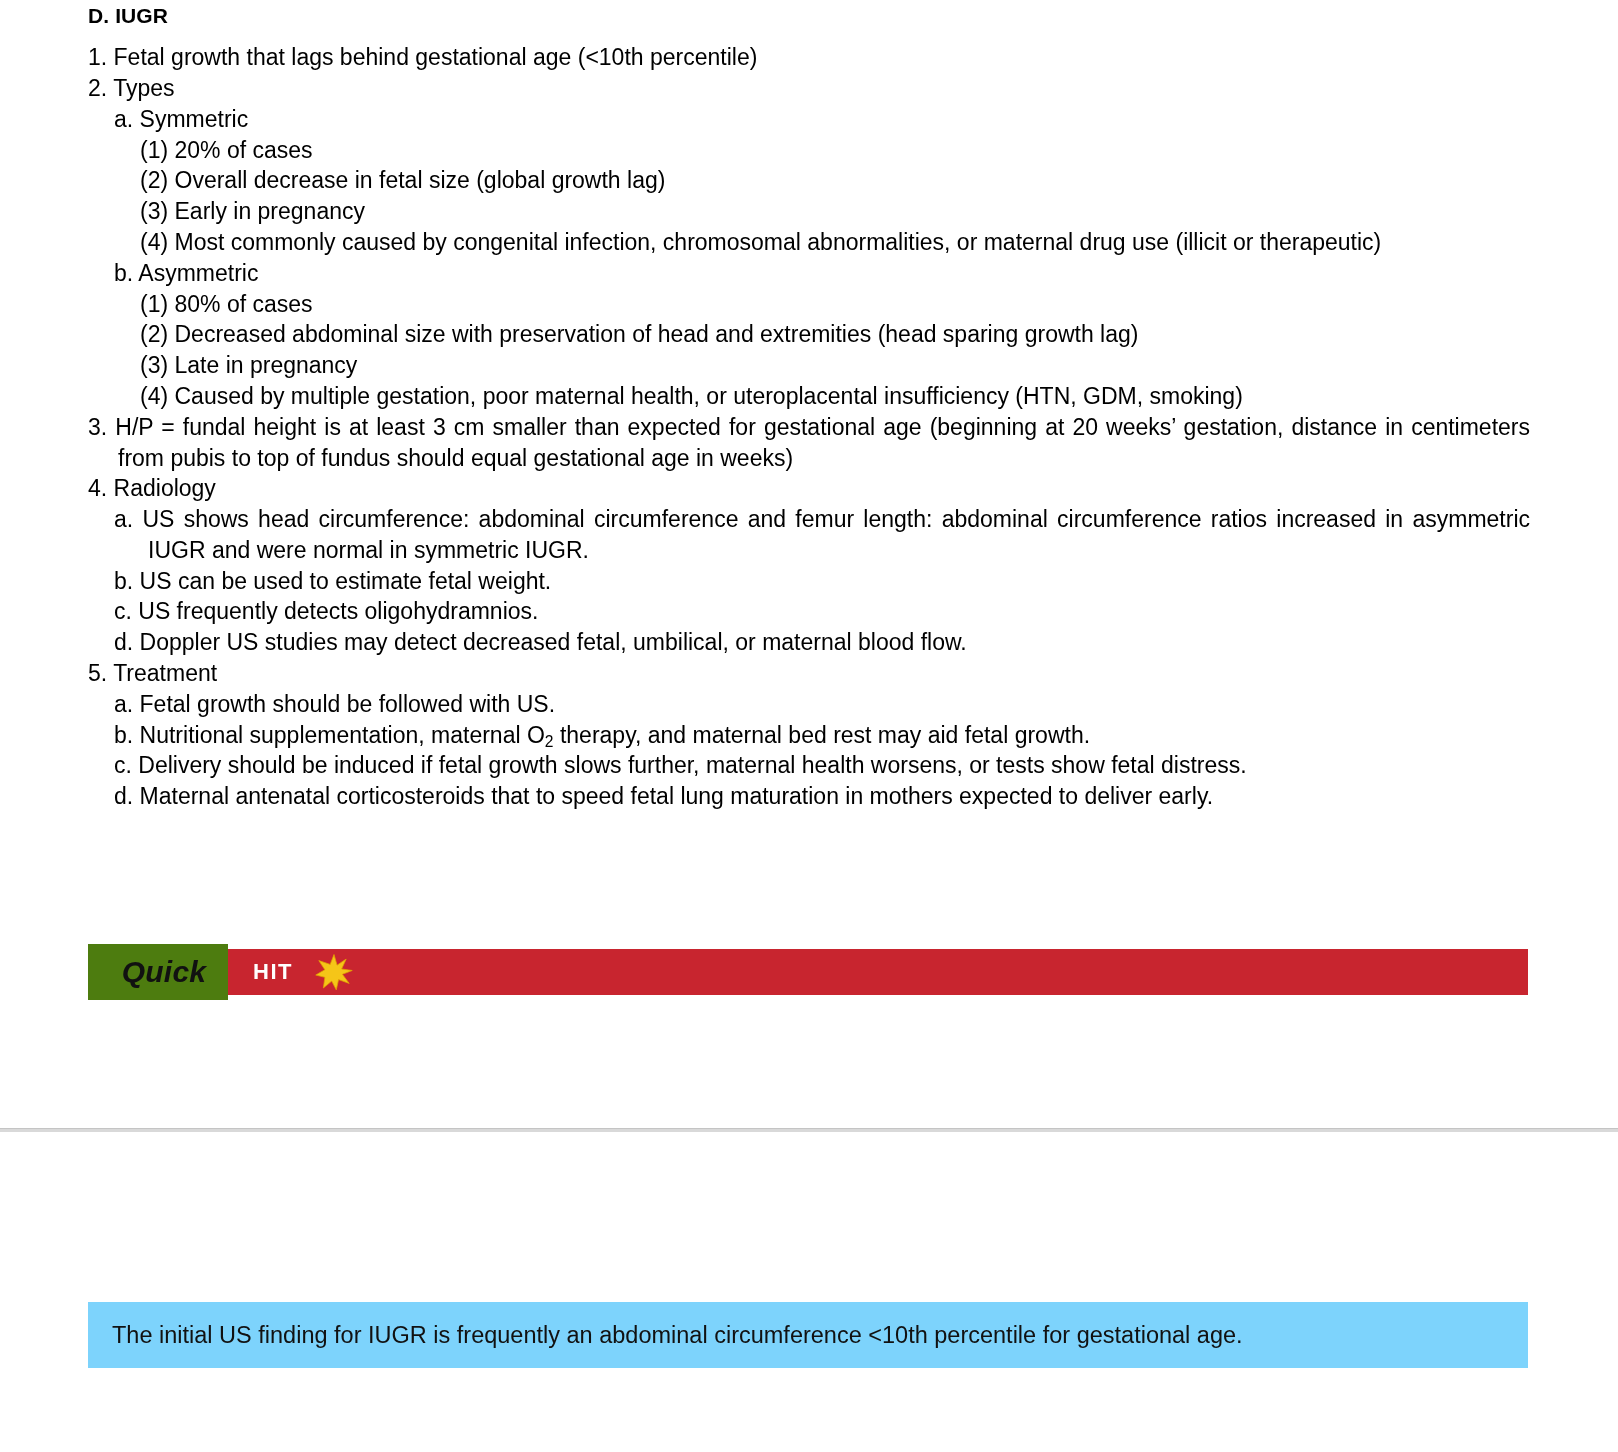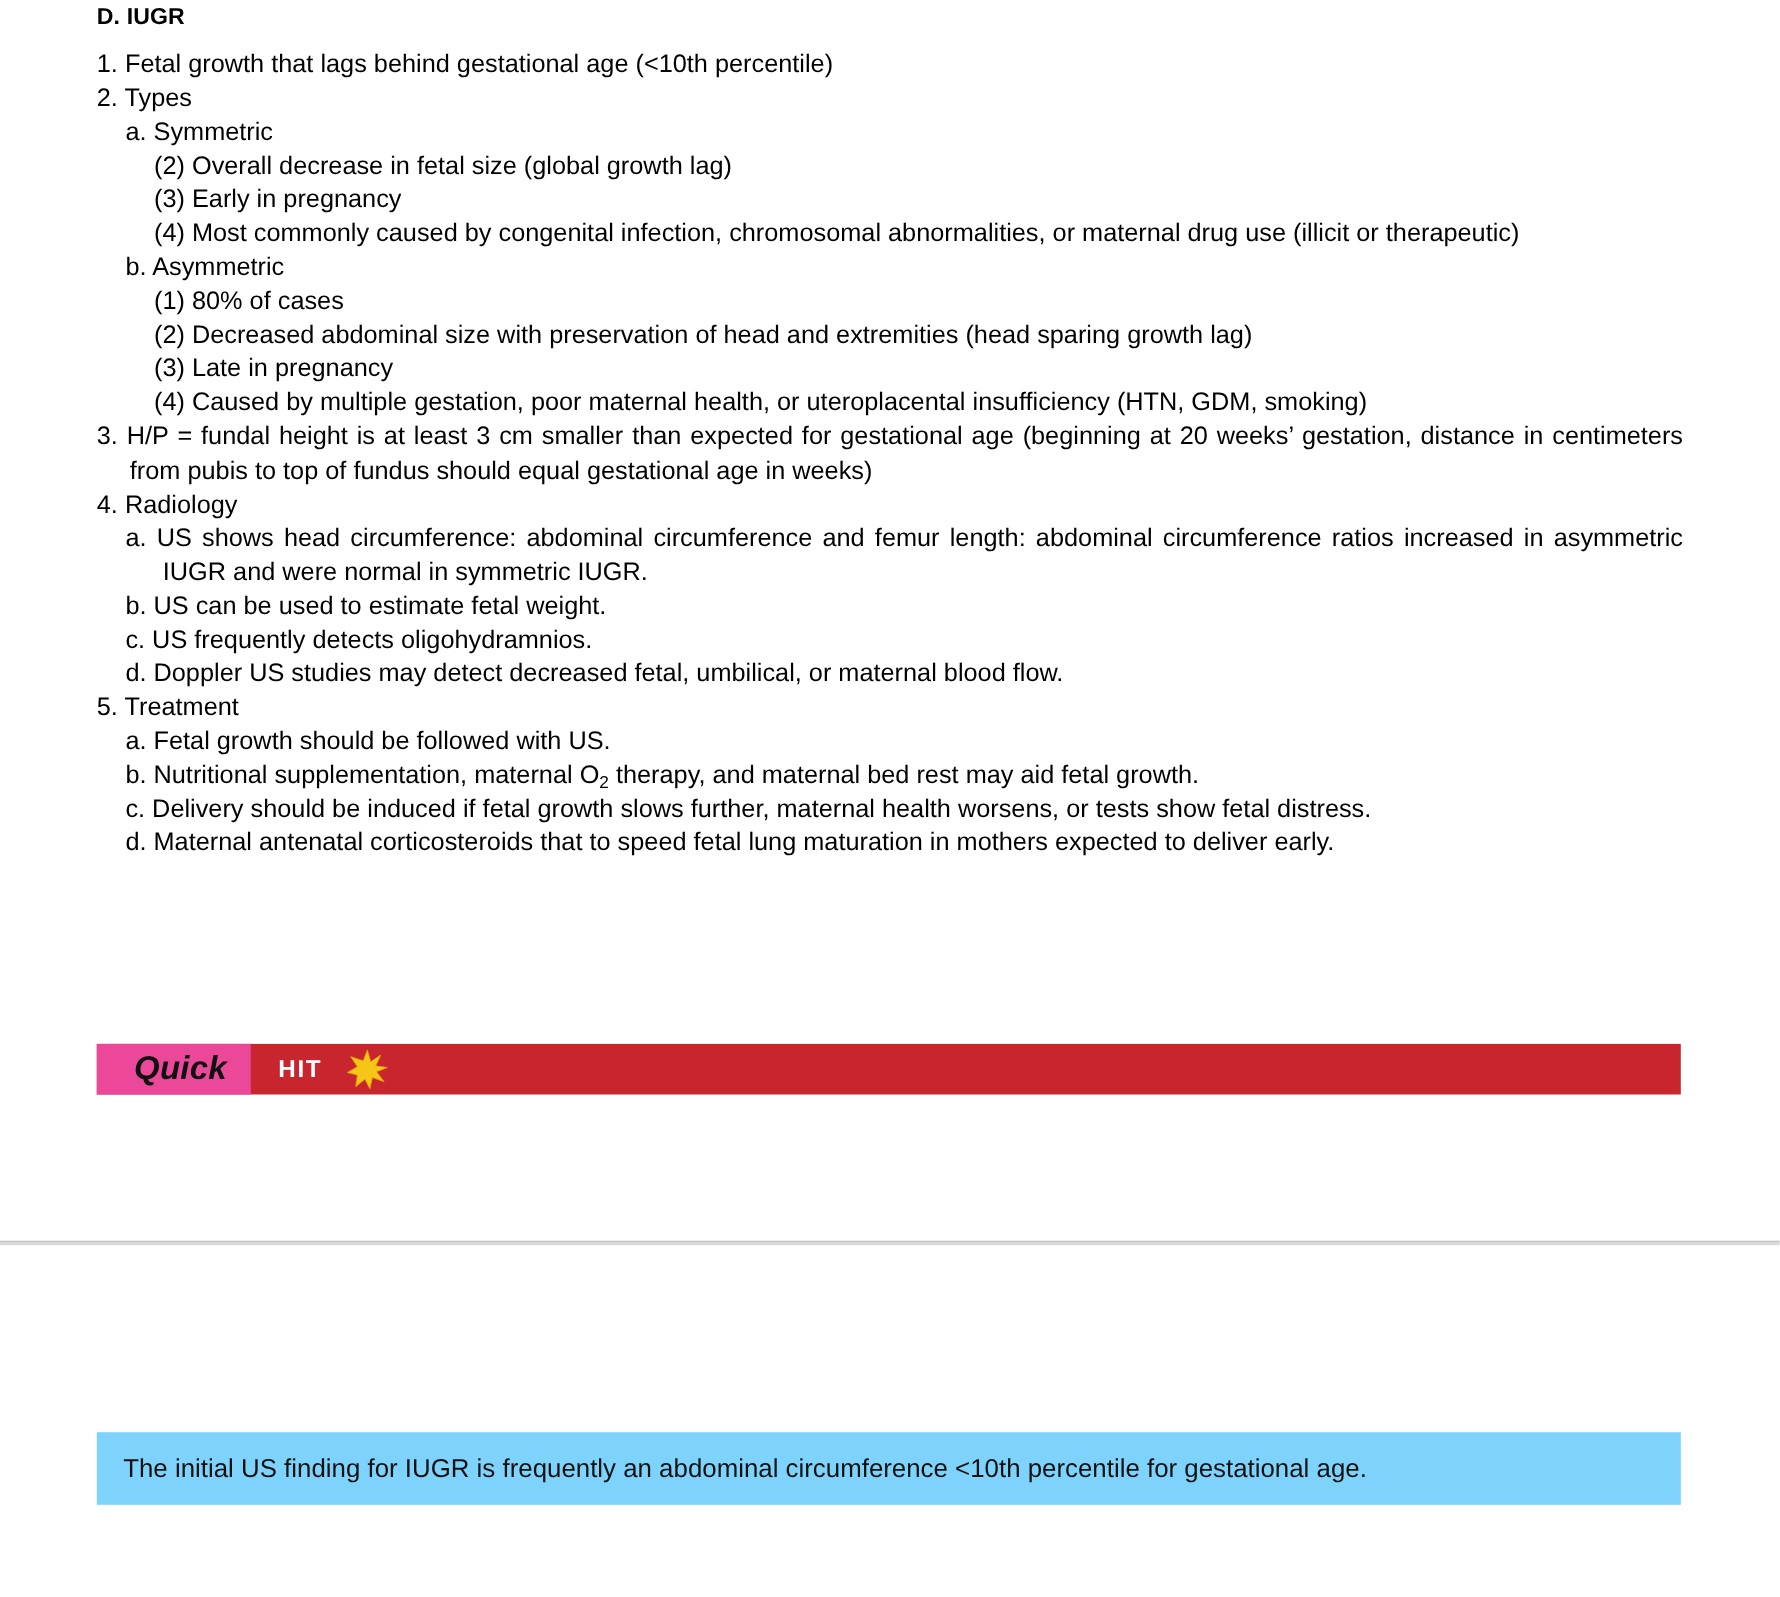--- a/index.html
+++ b/index.html
@@ -75,22 +75,22 @@
     top: 949px;
     width: 1440px;
     height: 46px;
     background: #C8252F;
     display: flex;
     align-items: center;
     box-sizing: border-box;
   }
   .qh-quick {
     width: 140px;
-    height: 46px;
-    background: #ec4899;
+    height: 56px;
+    background: #4d7c0f;
     display: flex;
     align-items: center;
     justify-content: center;
     box-sizing: border-box;
     flex: 0 0 auto;
     padding-left: 12px;
   }
   .qh-quick-label {
     font-size: 30px;
     font-style: italic;
@@ -158,20 +158,23 @@
     </p>
 
     <p class="line lvl1 hang1">
       <span>2. Types</span>
     </p>
 
     <p class="line lvl2 hang2">
       <span class="b">a. <b>Symmetric</b></span>
     </p>
 
+    <p class="line lvl3 hang3">
+      <span>(1) 20% of cases</span>
+    </p>
 
     <p class="line lvl3 hang3">
       <span>(2) Overall decrease in fetal size (global growth lag)</span>
     </p>
 
     <p class="line lvl3 hang3">
       <span>(3) Early in pregnancy</span>
     </p>
 
     <p class="line lvl3 hang3">

